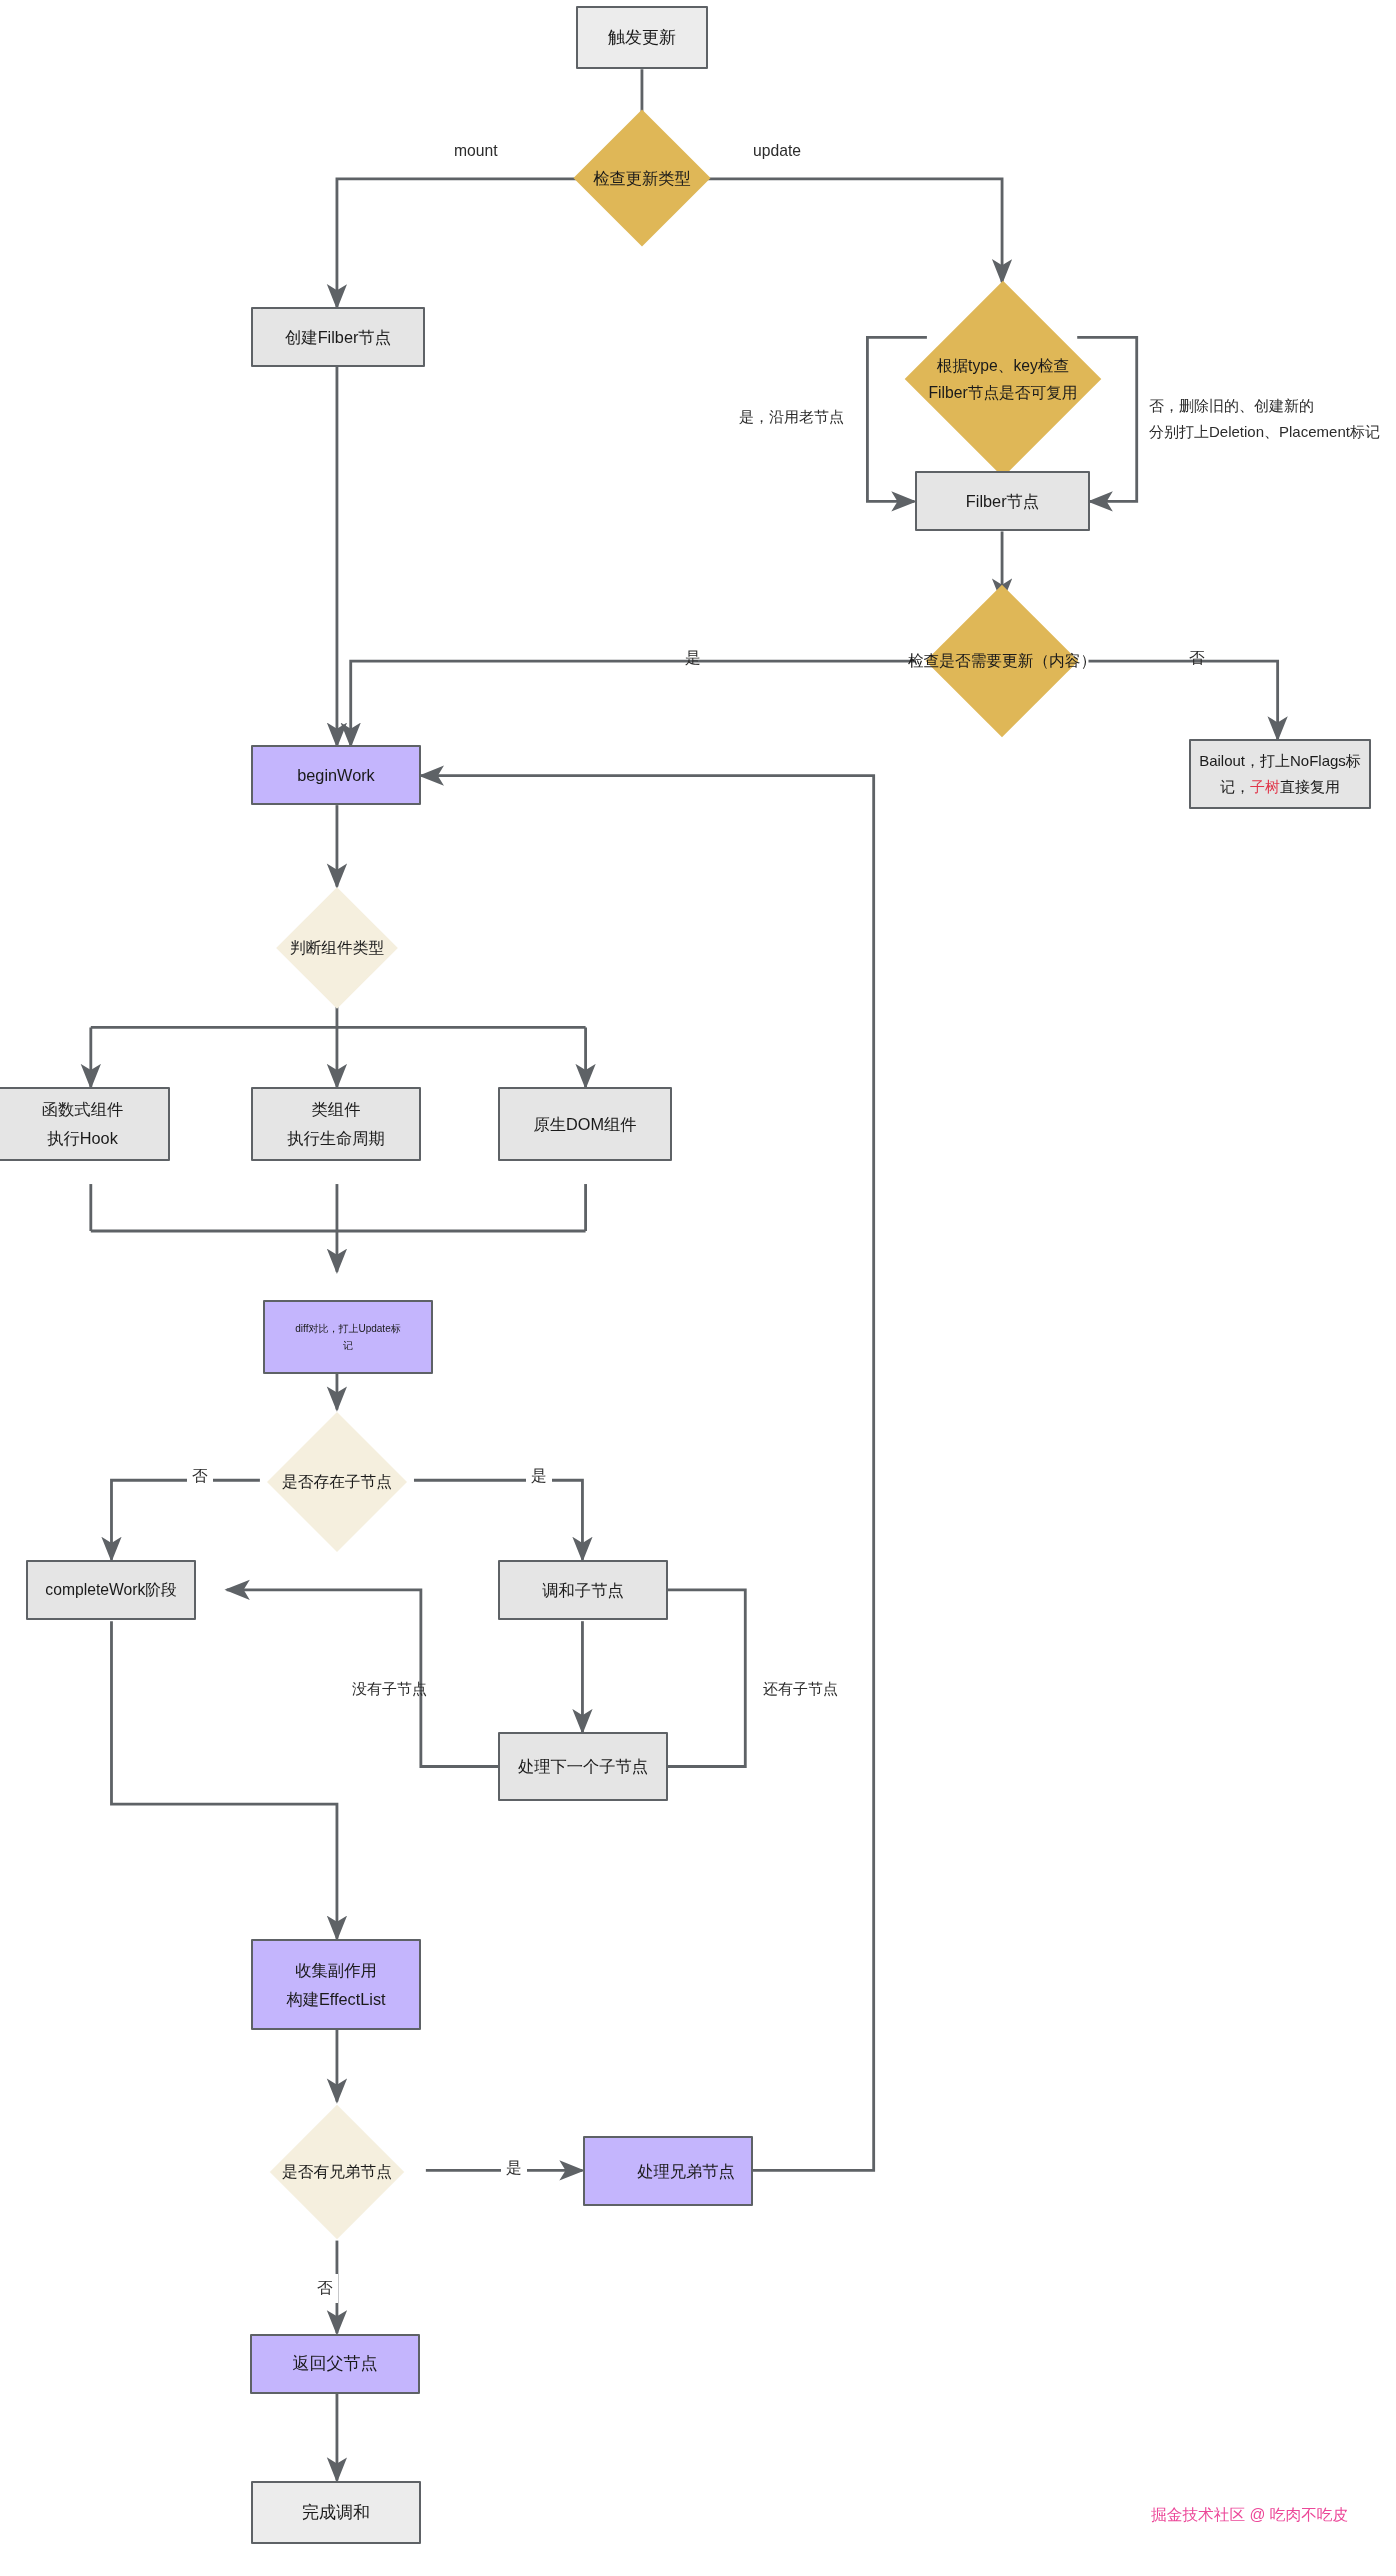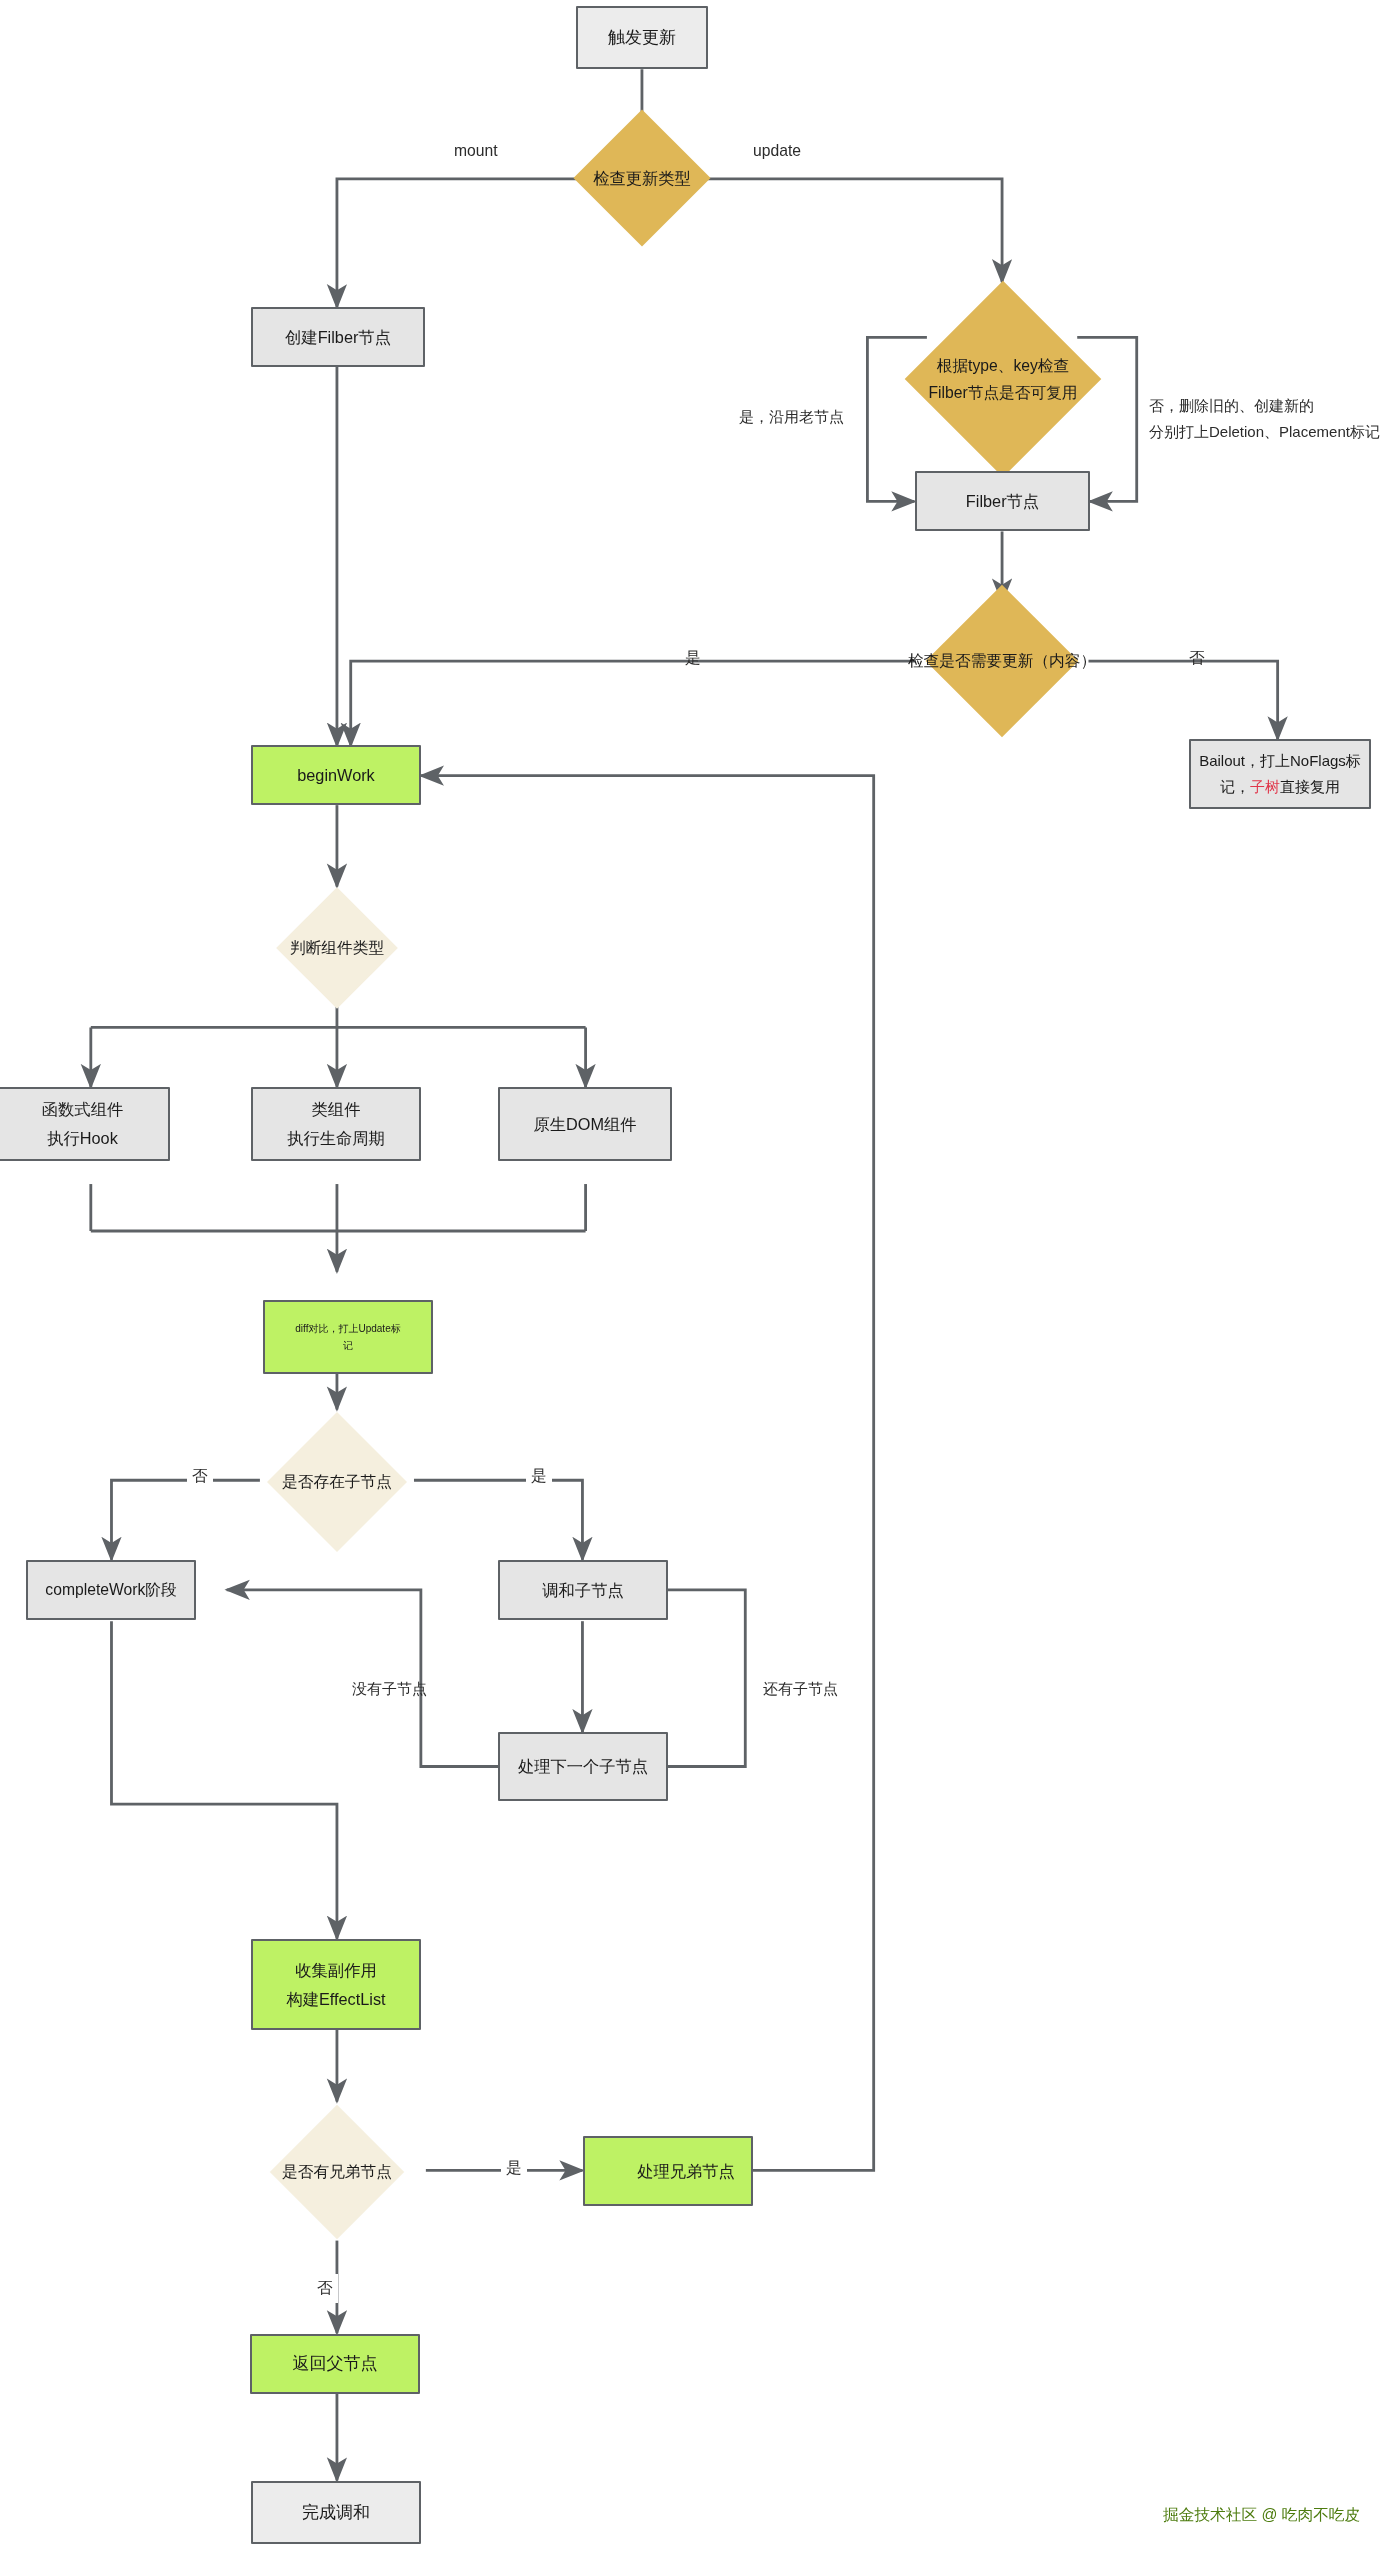--- a/index.html
+++ b/index.html
@@ -36,21 +36,21 @@
     color: #1a1a1a;
     line-height: 1.75;
     z-index: 3;
   }
   .node.rect {
     border: 2.5px solid #5e6266;
     border-radius: 1px;
   }
   .node.grey   { background: #ececec; }
   .node.blue   { background: #e5e5e5; }
-  .node.pink   { background: #bef264; }
+  .node.pink   { background: #c4b5fd; }
   .node .line  { display: block; white-space: nowrap; }
 
   
   .node.diamond { border: none; background: transparent; }
   .node.diamond .dshape {
     position: absolute;
     left: 50%;
     top: 50%;
     transform: translate(-50%, -50%) rotate(45deg);
     z-index: -1;
@@ -69,24 +69,23 @@
     white-space: nowrap;
     z-index: 4;
     line-height: 1.7;
   }
   .elabel.multi { white-space: normal; }
 
   .accent-red { color: #e0364a; }
 
   .watermark {
     position: absolute;
-    color: #4d7c0f;
+    color: #ec4899;
     white-space: nowrap;
     z-index: 5;
-    margin-left: 12px;
   }
 </style>
 </head>
 <body>
 
 <div id="canvas">
 
   <svg id="edges" viewBox="0 0 2229 4112">
     <defs>
       <marker id="ah" markerWidth="10" markerHeight="10" refX="8.2" refY="3.6" orient="auto" markerUnits="strokeWidth">

